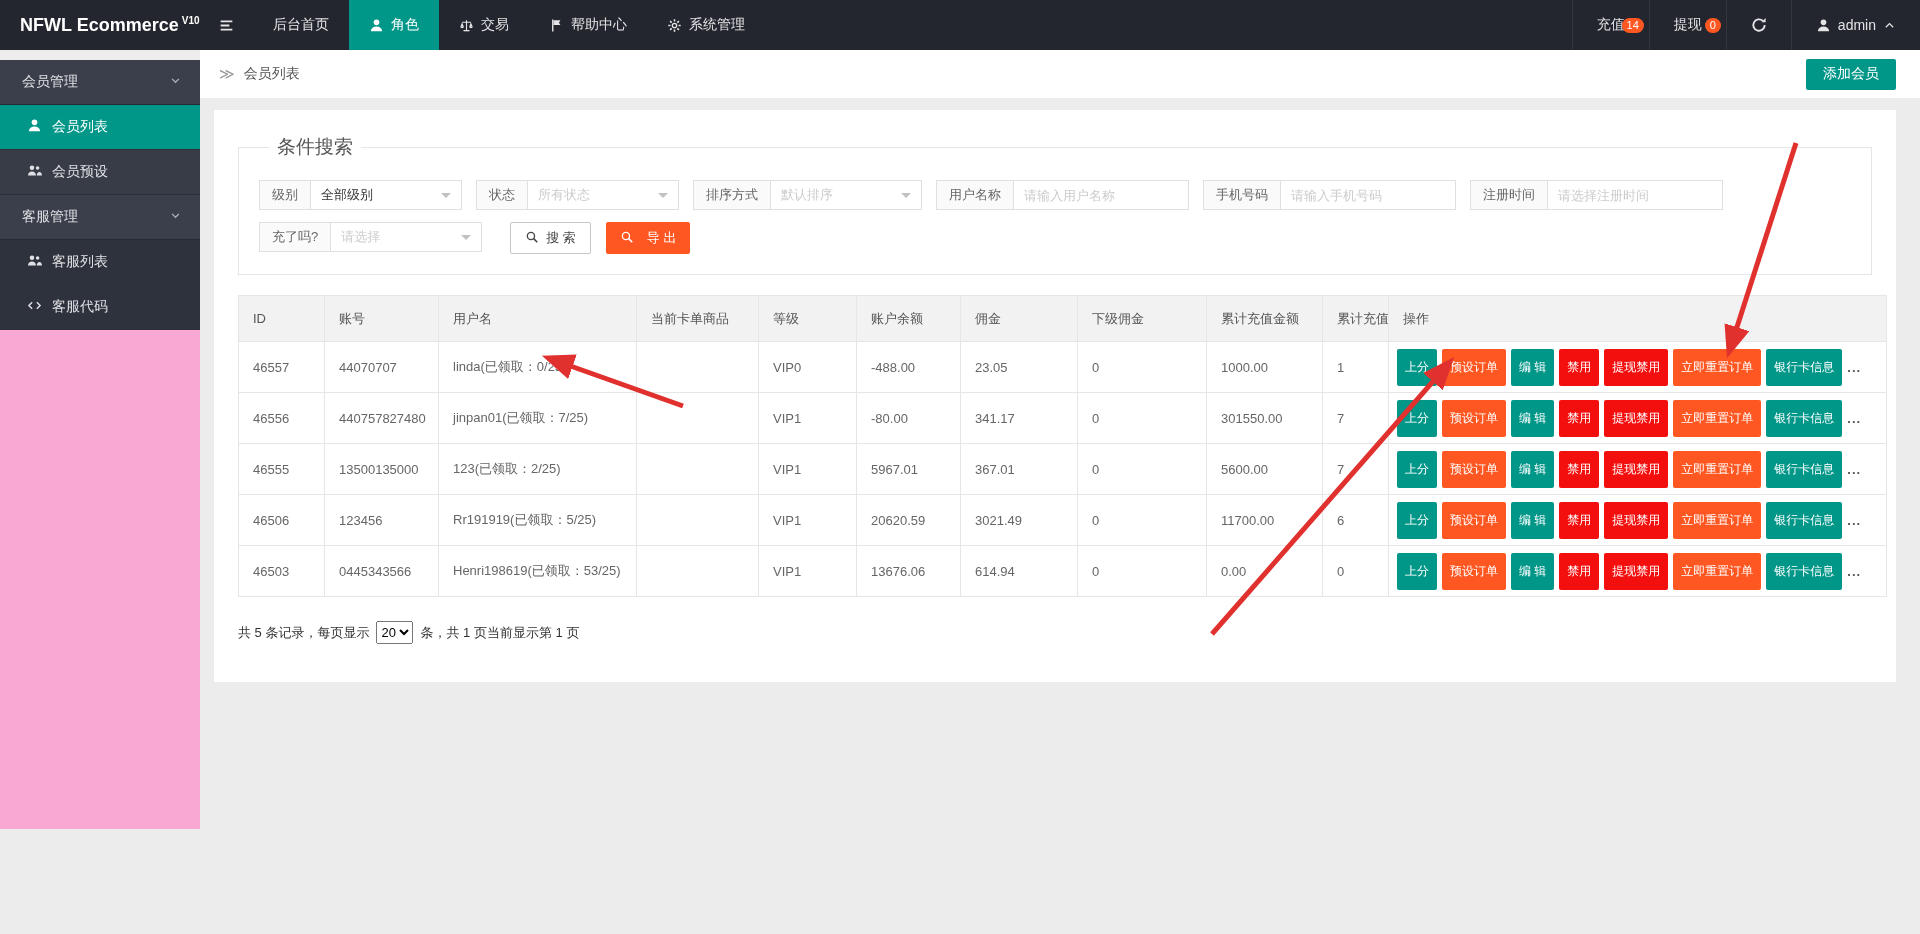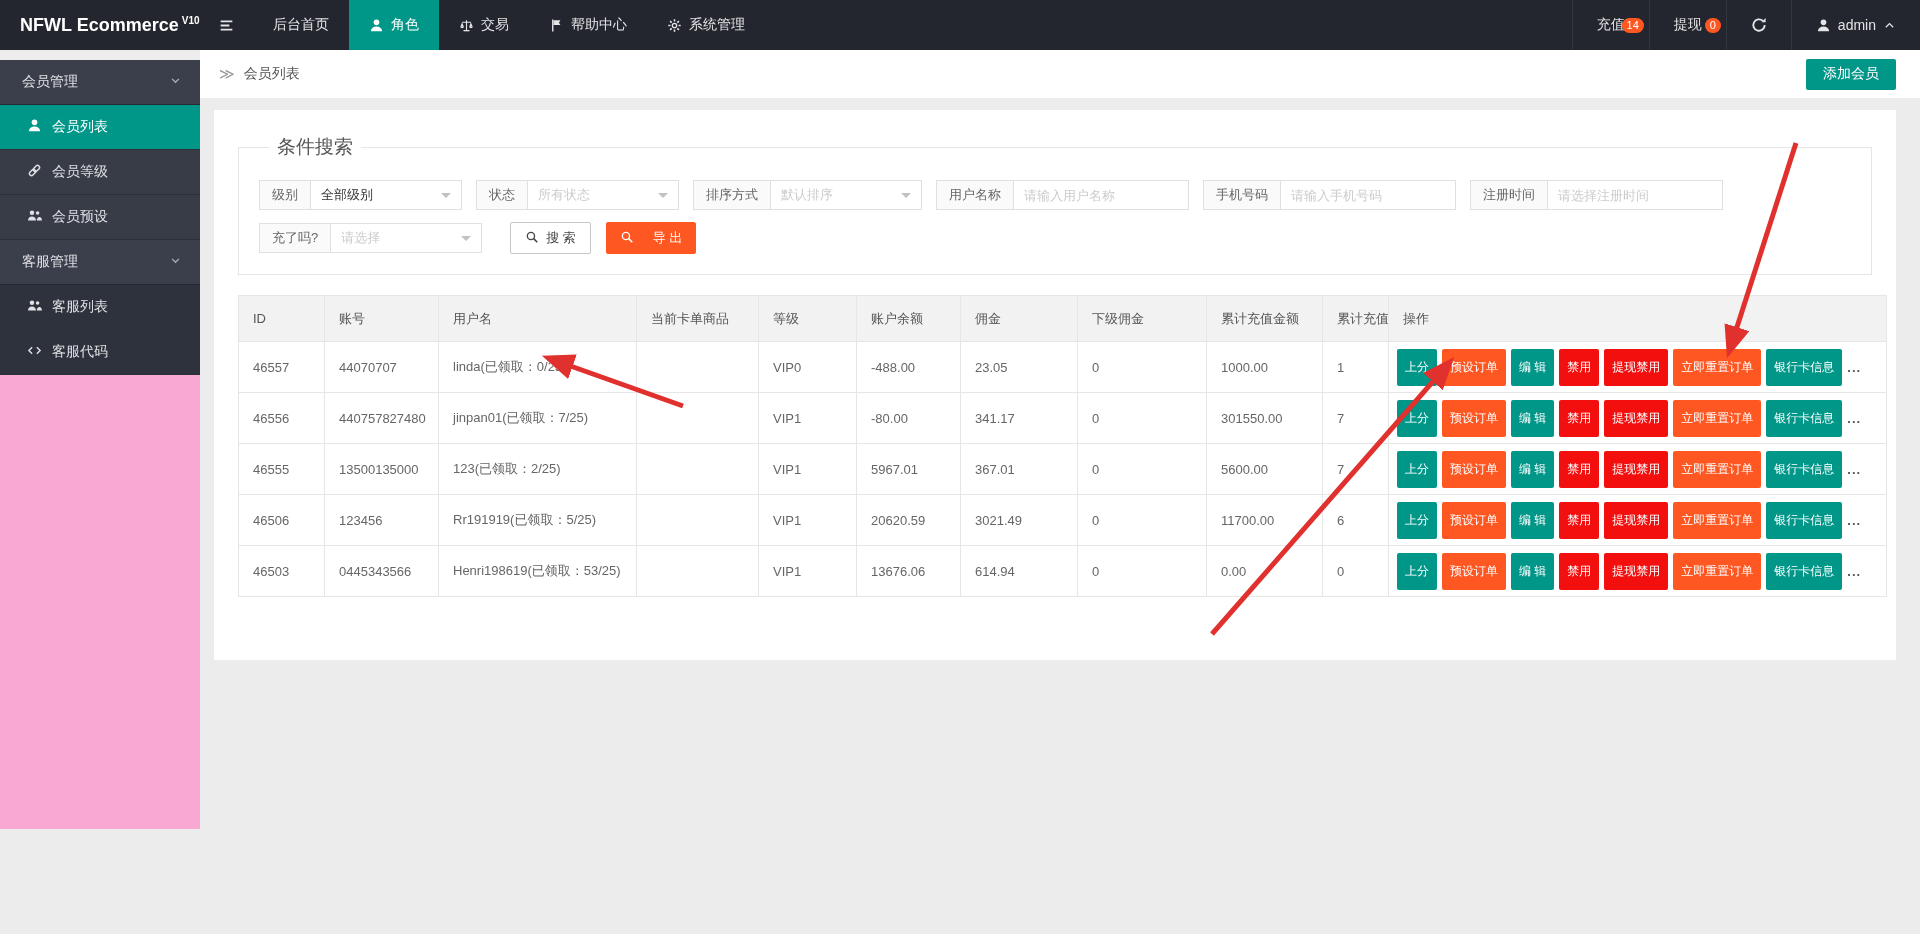--- a/index.html
+++ b/index.html
@@ -31,32 +31,32 @@
   .main{position:absolute;left:200px;top:50px;width:1720px;height:884px;background:#ececec}
   .crumb-bar{height:48px;background:#fff;display:flex;align-items:center;padding:0 24px 0 19px}
   .crumb-caret{color:#9a9a9a;font-size:15px;margin-right:9px}
   .crumb-title{color:#555;font-size:14px}
   .btn-add{margin-left:auto;background:#009688;color:#fff;border:none;height:31px;padding:0 17px;font-size:14px;border-radius:2px;cursor:pointer}
   .card{background:#fff;margin:12px 24px 0 14px;padding:24px 17px 38px;min-height:550px}
 
   
   .search-fs{border:1px solid #e6e6e6;padding:8px 20px 20px;margin:0 7px}
   .search-fs legend{font-size:19px;color:#555;padding:0 8px;margin-left:10px}
-  .form-row{display:flex;align-items:center;margin-top:12px}
+  .form-row{display:flex;align-items:flex-start;margin-top:12px}
   .fgroup{display:flex;height:30px;margin-right:14px}
   .flabel{display:flex;align-items:center;padding:0 12px;background:#fafafa;border:1px solid #e0e0e0;border-right:none;font-size:13px;color:#666;white-space:nowrap}
   .fbox{position:relative;display:flex;align-items:center;border:1px solid #e0e0e0;background:#fff;width:152px;padding:0 26px 0 10px;font-size:13px;cursor:pointer}
   .fval{overflow:hidden;white-space:nowrap}
   .fval.filled{color:#333}
   .fval.ph{color:#ccc}
   .tri{position:absolute;right:10px;top:12px;width:0;height:0;border:5px solid transparent;border-top-color:#c2c2c2}
   .finput{border:1px solid #e0e0e0;height:30px;width:176px;padding:0 10px;font-size:13px;color:#333;outline:none;font-family:inherit}
   .finput::placeholder{color:#ccc}
   .btn-search{display:inline-flex;align-items:center;gap:7px;height:32px;padding:0 14px;background:#fff;border:1px solid #c6c6c6;border-radius:2px;font-size:13px;color:#444;margin-left:14px;cursor:pointer;font-family:inherit}
-  .btn-export{display:inline-flex;align-items:center;gap:19px;height:32px;padding:0 13px;background:#ff5722;border:1px solid #ff5722;border-radius:2px;font-size:13px;color:#fff;margin-left:15px;cursor:pointer;font-family:inherit}
+  .btn-export{display:inline-flex;align-items:center;gap:13px;height:32px;padding:0 13px;background:#ff5722;border:1px solid #ff5722;border-radius:2px;font-size:13px;color:#fff;margin-left:15px;cursor:pointer;font-family:inherit}
 
   
   table{border-collapse:collapse;margin:20px 7px 0;width:1648px;table-layout:fixed}
   th,td{border:1px solid #e6e6e6;padding:0 14px;font-size:13px;text-align:left;overflow:hidden;white-space:nowrap}
   thead th{background:#f2f2f2;color:#555;font-weight:normal;height:46px}
   tbody td{color:#666;height:51px}
   td.cell-actions{padding:0 8px}
   .abtn{display:inline-block;height:37px;line-height:26px;padding:0 8px;border:none;border-radius:2px;color:#fff;font-size:12px;margin-right:5px;cursor:pointer;vertical-align:middle;font-family:inherit}
   .abtn.teal{background:#009688}
   .abtn.orange{background:#ff5722}
@@ -173,29 +173,20 @@
       <span style="color: rgb(174, 177, 184);"><svg viewBox="0 0 16 16" width="13" height="13" fill="currentColor" xmlns="http://www.w3.org/2000/svg">
           <path d="M3.8 6l4.2 4.2L12.2 6" fill="none" stroke="currentColor" stroke-width="1.5"></path>
         </svg></span>
     </div>
     <div class="side-item active">
       <span><svg viewBox="0 0 16 16" width="15" height="15" fill="currentColor" xmlns="http://www.w3.org/2000/svg">
           <circle cx="8" cy="4.6" r="3"></circle>
           <path d="M2 14c.3-3.4 2.8-5 6-5s5.7 1.6 6 5z"></path>
         </svg></span>
       <span>会员列表</span>
-    </div>
-    <div class="side-item">
-      <span><svg viewBox="0 0 16 16" width="15" height="15" fill="currentColor" xmlns="http://www.w3.org/2000/svg">
-          <g fill="none" stroke="currentColor" stroke-width="1.5" transform="rotate(-45 8 8)">
-            <rect x="1.3" y="5.8" width="7.6" height="4.4" rx="2.2"></rect>
-            <rect x="7.1" y="5.8" width="7.6" height="4.4" rx="2.2"></rect>
-          </g>
-        </svg></span>
-      <span>会员等级</span>
     </div>
     <div class="side-item">
       <span><svg viewBox="0 0 16 16" width="15" height="15" fill="currentColor" xmlns="http://www.w3.org/2000/svg">
           <circle cx="5.3" cy="5" r="2.4"></circle>
           <circle cx="11.3" cy="5.4" r="1.9"></circle>
           <path d="M1 13.4c.2-2.9 2-4.4 4.3-4.4s4.1 1.5 4.3 4.4z"></path>
           <path d="M10.4 13.4c.1-2.3 1.2-3.8 2.8-3.8 1.7 0 2.7 1.6 2.8 3.8z"></path>
         </svg></span>
       <span>会员预设</span>
     </div>
@@ -385,20 +376,25 @@
             <td class="cell-balance">13676.06</td>
             <td class="cell-commission">614.94</td>
             <td class="cell-sub_commission">0</td>
             <td class="cell-total_recharge">0.00</td>
             <td class="cell-recharge_count">0</td>
             <td class="cell-actions"><button class="abtn teal">上分</button><button class="abtn orange">预设订单</button><button class="abtn teal">编 辑</button><button class="abtn red">禁用</button><button class="abtn red">提现禁用</button><button class="abtn orange">立即重置订单</button><button class="abtn teal">银行卡信息</button><span class="more">...</span></td>
           </tr>
         </tbody>
     </table>
 
+    <div class="pager">
+      <span>共 5 条记录，每页显示</span>
+      <select id="pageSize"><option>20</option></select>
+      <span>条，共 1 页当前显示第 1 页</span>
+    </div>
   </div>
 </div>
 
 <svg class="arrows" id="arrows" viewBox="0 0 1920 934">
     <defs>
       <marker id="ah" markerWidth="6.5" markerHeight="5.5" refX="5.2" refY="2.6" orient="auto">
         <path d="M0 0L6.5 2.6L0 5.2z" fill="#e0312e"></path>
       </marker>
     </defs>
     <line x1="683" y1="406" x2="548" y2="358" stroke="#e0312e" stroke-width="5" marker-end="url(#ah)"></line>

